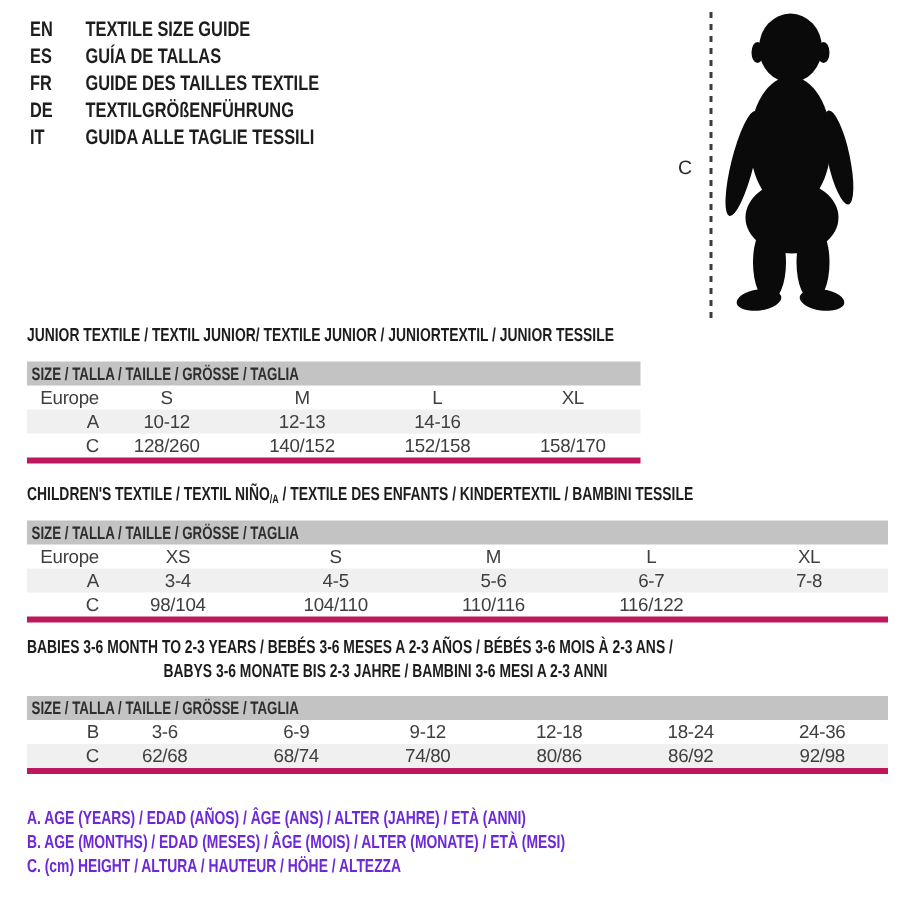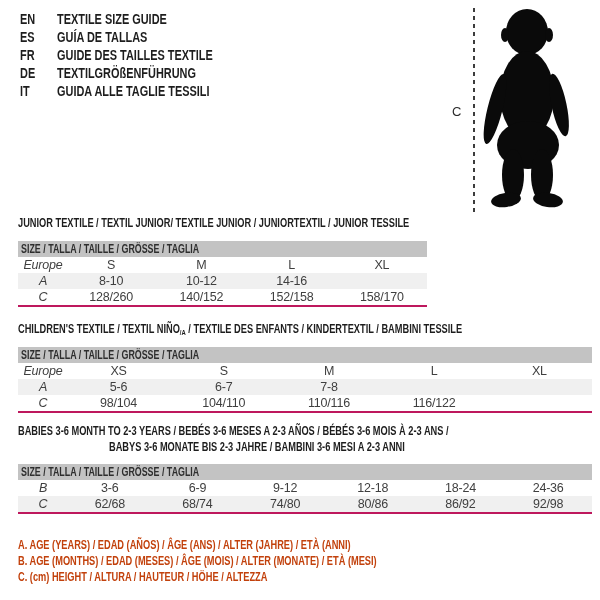--- a/index.html
+++ b/index.html
@@ -25,37 +25,37 @@
   .baby{left:479px;top:7px;}
 
   
   .sec-title{left:18px;font-weight:bold;font-size:12.5px;line-height:16px;color:#1d1d1d;}
   .st1{top:215px;text-align:center;}
   .st2{top:321px;}
   .st3{top:423px;text-align:center;}
   .subsc{font-size:8px;vertical-align:-2px;}
 
   
-  .size-table{left:18px;border-bottom:2px solid #be185d;}
+  .size-table{left:18px;border-bottom:4px solid #be185d;}
   .tb1{top:241px;width:409px;}
   .tb2{top:347px;width:574px;}
   .tb3{top:464px;width:574px;}
   .bar{height:16px;background:#c3c3c3;line-height:16px;padding-left:3px;
        font-weight:bold;font-size:12px;color:#2e2e2e;}
   .row{display:grid;height:16px;line-height:16px;font-size:12.5px;color:#3f3f3f;letter-spacing:-0.2px;}
   .tb1 .row{grid-template-columns:48px repeat(4,1fr);}
   .tb2 .row{grid-template-columns:48px repeat(5,1fr);}
   .tb3 .row{grid-template-columns:48px repeat(6,1fr);}
   .row:nth-child(3){background:#f0f0f0;}
   .c{text-align:center;overflow:hidden;}
-  .lab{text-align:center;padding-left:2px;font-style:italic;}
+  .lab{text-align:right;padding-left:2px;}
 
   
   .footnotes{left:18px;top:537px;}
-  .fn{height:16px;line-height:16px;font-weight:bold;font-size:12.5px;color:#c2410c;}
+  .fn{height:16px;line-height:16px;font-weight:bold;font-size:12.5px;color:#6d28d9;}
 </style>
 </head>
 <body>
 
 <div class="page">
 
   <div class="abs langs">
     <div class="lang-row">
       <span class="lang-code"><span class="cond78">EN</span></span>
       <span class="lang-label"><span class="cond78">TEXTILE SIZE GUIDE</span></span>
@@ -105,22 +105,22 @@
     </div>
     <div class="row">
       <div class="c lab">Europe</div>
       <div class="c">S</div>
       <div class="c">M</div>
       <div class="c">L</div>
       <div class="c">XL</div>
     </div>
     <div class="row">
       <div class="c lab">A</div>
-      <div class="c">8-10</div>
       <div class="c">10-12</div>
+      <div class="c">12-13</div>
       <div class="c">14-16</div>
     </div>
     <div class="row">
       <div class="c lab">C</div>
       <div class="c">128/260</div>
       <div class="c">140/152</div>
       <div class="c">152/158</div>
       <div class="c">158/170</div>
     </div>
   </div>
@@ -137,20 +137,22 @@
     <div class="row">
       <div class="c lab">Europe</div>
       <div class="c">XS</div>
       <div class="c">S</div>
       <div class="c">M</div>
       <div class="c">L</div>
       <div class="c">XL</div>
     </div>
     <div class="row">
       <div class="c lab">A</div>
+      <div class="c">3-4</div>
+      <div class="c">4-5</div>
       <div class="c">5-6</div>
       <div class="c">6-7</div>
       <div class="c">7-8</div>
     </div>
     <div class="row">
       <div class="c lab">C</div>
       <div class="c">98/104</div>
       <div class="c">104/110</div>
       <div class="c">110/116</div>
       <div class="c">116/122</div>

